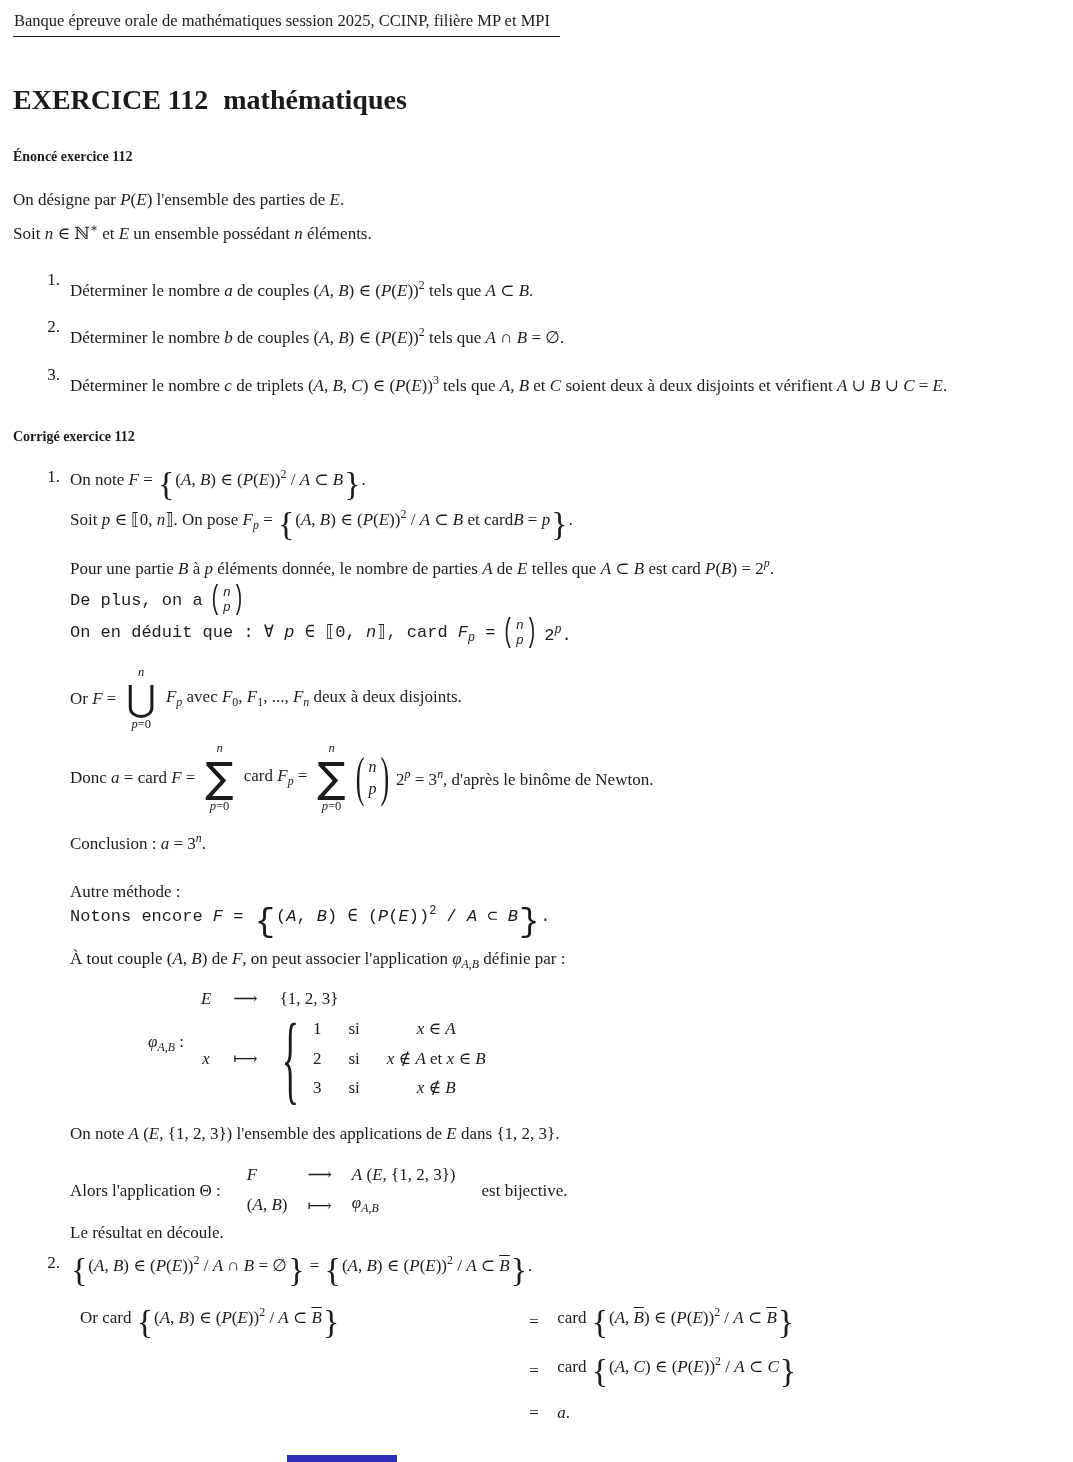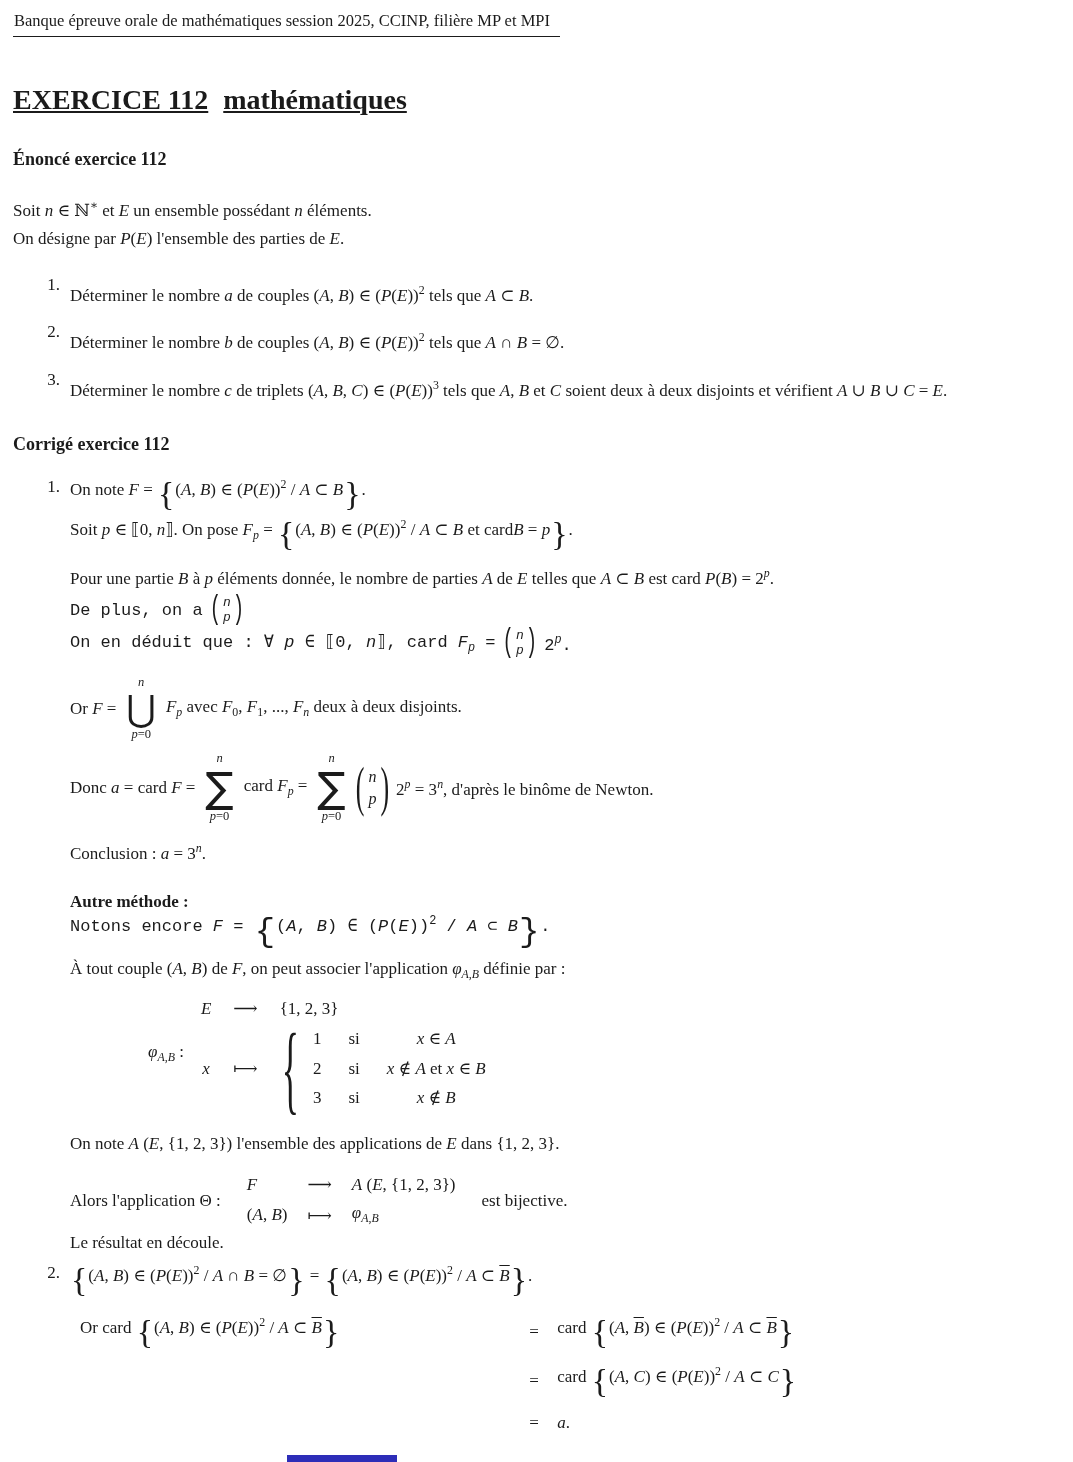--- a/index.html
+++ b/index.html
@@ -7,22 +7,22 @@
     width:1073px;height:1462px;overflow:hidden;position:relative;
     background:#ffffff;color:#1b1b1b;
     font-family:"Liberation Serif","DejaVu Serif","DejaVu Sans",serif;
     font-size:17px;
   }
   .page{position:relative;width:968px;height:1462px;overflow:hidden;}
   
   .doc-header{display:inline-block;margin:11px 0 0 13px;padding:0 10px 5px 1px;
     border-bottom:1.6px solid #1b1b1b;font-size:16.5px;}
   
-  .h1{margin:47px 0 0 13px;font-size:28px;font-weight:bold;display:flex;align-items:baseline;gap:15px;text-decoration:underline;}
-  .h2{margin:33px 0 0 13px;font-size:18px;font-weight:bold;}
+  .h1{margin:47px 0 0 13px;font-size:28px;font-weight:bold;display:flex;align-items:baseline;gap:15px;}
+  .h2{margin:33px 0 0 13px;font-size:14px;font-weight:bold;}
   .para{margin:21px 0 0 13px;line-height:28px;}
   
   .mi{font-style:italic;}
   .ov{text-decoration:overline;}
   sup{font-size:70%;}
   sub{font-size:70%;}
   .bb{font-size:2em;line-height:1;display:inline-block;vertical-align:-0.31em;padding:0 1px;}
   
   .li{display:flex;margin-left:34px;}
   .li .num{flex:0 0 26px;text-align:right;margin-right:10px;}
@@ -56,43 +56,43 @@
   .theta{display:flex;align-items:center;gap:26px;margin-top:16px;}
   .theta .map{column-gap:20px;row-gap:8px;}
   
   .eqblock{margin:18px 0 0 10px;display:grid;grid-template-columns:auto 46px auto;align-items:center;row-gap:15px;}
   .eqblock .eq{justify-self:center;}
   .eqblock .rhs{justify-self:start;}
   
   .mt2{margin-top:2px;font-family:Liberation Mono, monospace;}.mt6{margin-top:6px;}.mt8{margin-top:8px;}.mt10{margin-top:10px;}.mt16{margin-top:16px;}.mt22{margin-top:22px;}
   .mt28{margin-top:28px;}
   .lh28{line-height:28px;}
-  .bold{font-weight:bold;}
+  .bold{font-weight:normal;}
   
   .footer-bar{position:absolute;left:287px;top:1455px;width:110px;height:7px;}
 </style>
 </head>
 <body>
 
 <div class="page">
 
   <div class="doc-header">
     <span>Banque épreuve orale de mathématiques session 2025, CCINP, filière MP et MPI</span>
   </div>
 
   <div class="h1">
     <span>EXERCICE 112</span>
     <span>mathématiques</span>
   </div>
 
   <div class="h2">Énoncé exercice 112</div>
 
   <div class="para">
+    <div>On désigne par <span class="mi">P</span>(<span class="mi">E</span>) l'ensemble des parties de <span class="mi">E</span>.</div>
     <div>Soit <span class="mi">n</span> ∈ ℕ<sup>∗</sup> et <span class="mi">E</span> un ensemble possédant <span class="mi">n</span> éléments.</div>
-    <div>On désigne par <span class="mi">P</span>(<span class="mi">E</span>) l'ensemble des parties de <span class="mi">E</span>.</div>
   </div>
 
   <div class="enonce-list mt22">
     <div class="li">
       <span class="num">1.</span>
       <span class="itext">Déterminer le nombre <span class="mi">a</span> de couples (<span class="mi">A</span>, <span class="mi">B</span>) ∈ (<span class="mi">P</span>(<span class="mi">E</span>))<sup>2</sup> tels que <span class="mi">A</span> ⊂ <span class="mi">B</span>.</span>
     </div>
     <div class="li">
       <span class="num">2.</span>
       <span class="itext">Déterminer le nombre <span class="mi">b</span> de couples (<span class="mi">A</span>, <span class="mi">B</span>) ∈ (<span class="mi">P</span>(<span class="mi">E</span>))<sup>2</sup> tels que <span class="mi">A</span> ∩ <span class="mi">B</span> = ∅.</span>

